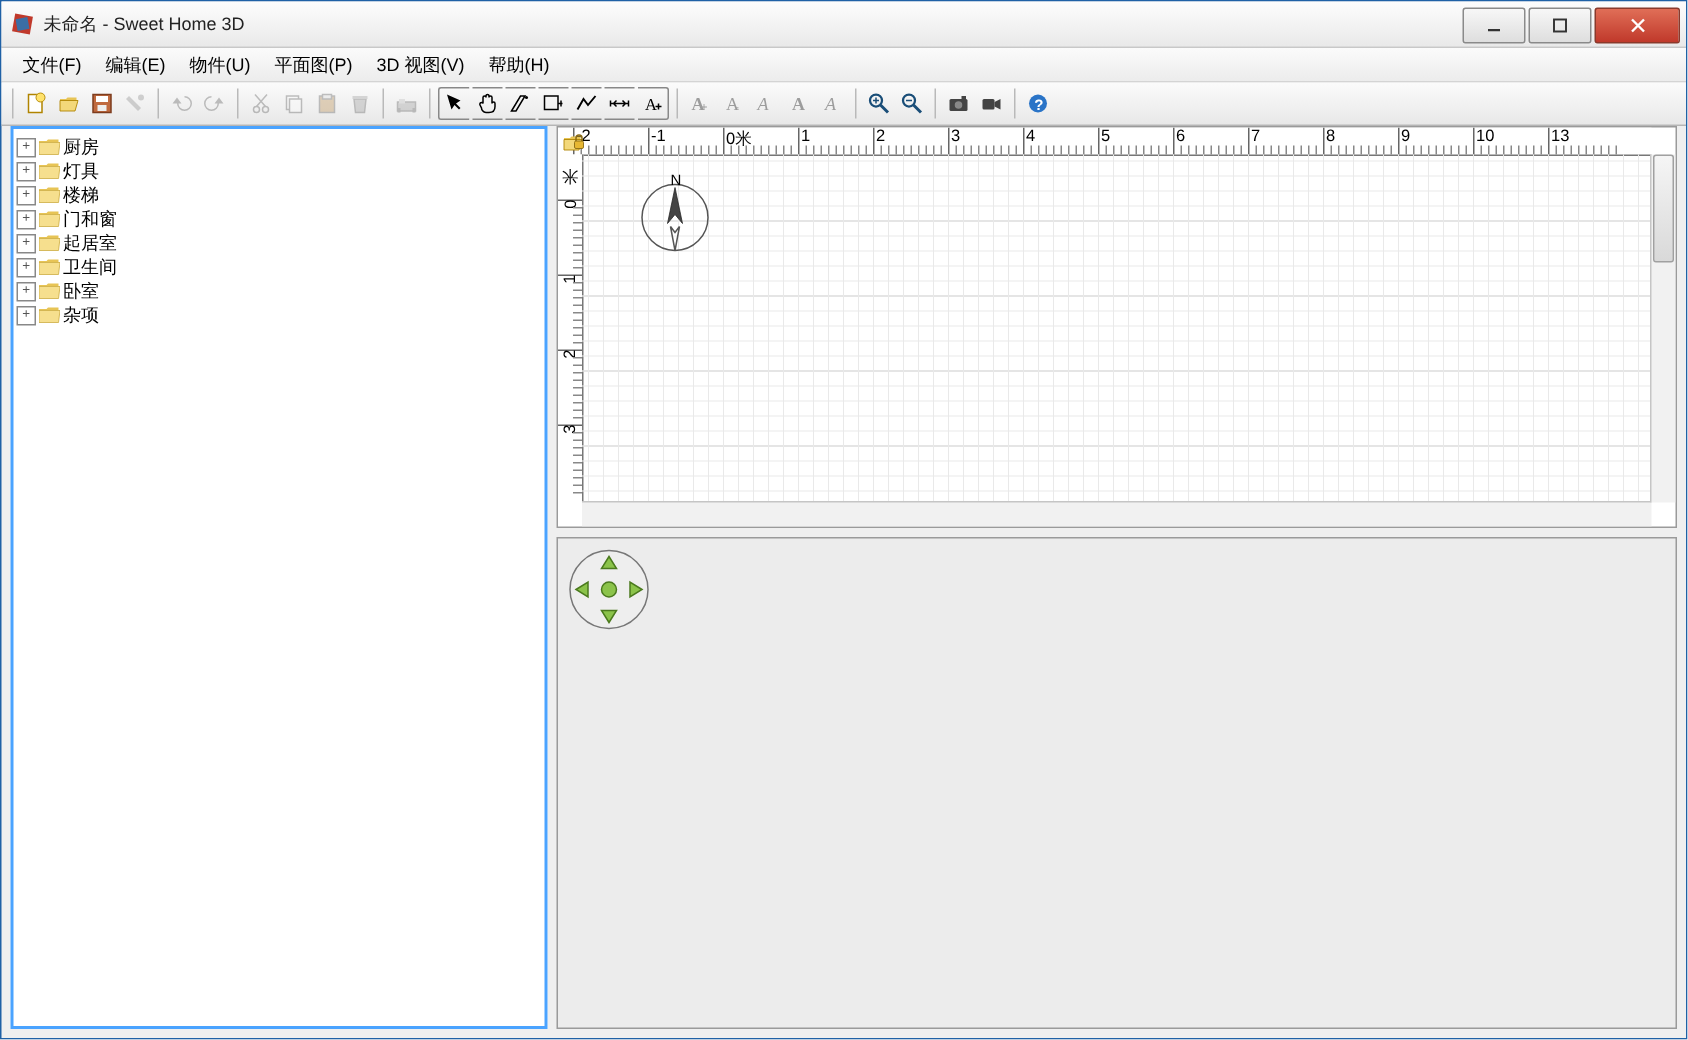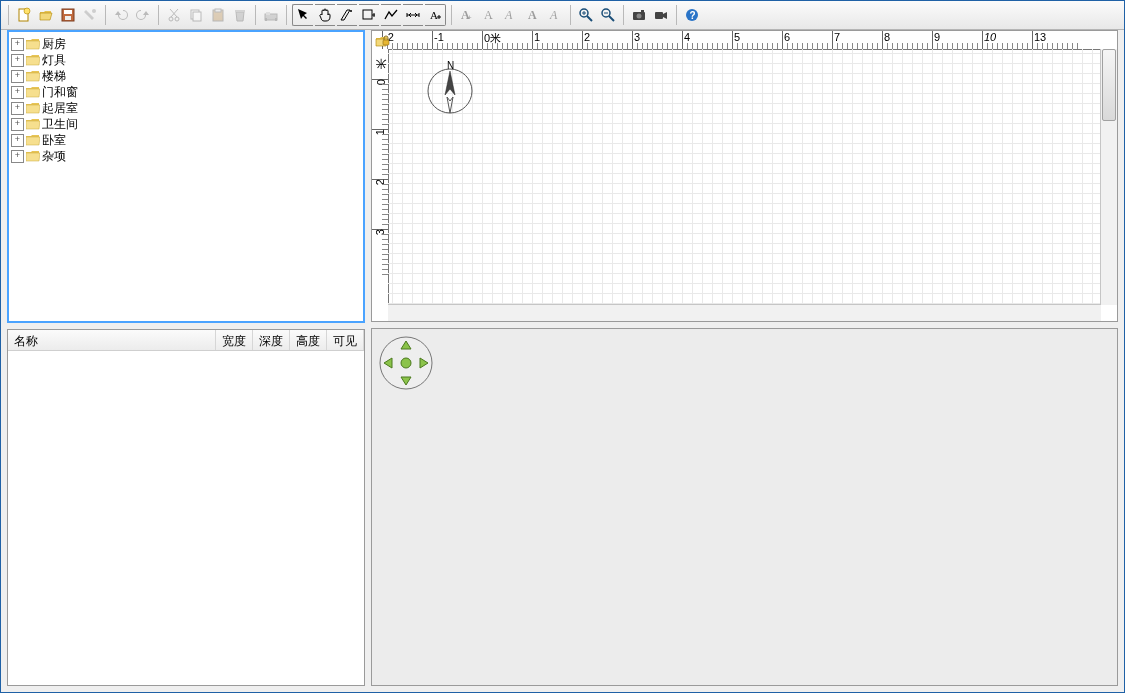--- a/index.html
+++ b/index.html
@@ -59,21 +59,53 @@
 .sb-h{position:absolute;left:16px;right:16px;bottom:0;height:16px;background:#f1f1f1;border-top:1px solid #c5c5c5}
 .sb-v{position:absolute;top:18px;right:0;bottom:16px;width:16px;background:#f1f1f1;border-left:1px solid #c5c5c5}
 .sb-v .thumb{position:absolute;top:0;left:1px;right:1px;height:70px;background:linear-gradient(#f5f5f5,#d9d9d9);border:1px solid #a0a0a0;border-radius:2px}
 .view3d{flex:1.25;background:#ececec}
 .navpad{width:56px;height:56px;margin:6px}
 </style>
 </head>
 <body>
 
 <div class="window">
-
+ <div class="titlebar">
+  <svg class="app-icon" viewBox="0 0 16 16">
+        <rect x="2" y="2" width="12" height="12" fill="#c0392b" transform="rotate(10 8 8)"></rect>
+        <rect x="4" y="4" width="8" height="8" fill="#3a6ea5" transform="rotate(-10 8 8)"></rect>
+      </svg>
+  <span class="title-text">未命名 - Sweet Home 3D</span>
+  <div class="caption-btns">
+   <div>
+          <svg viewBox="0 0 12 12">
+            <line x1="2" y1="9" x2="10" y2="9" stroke="#333" stroke-width="1.5"></line>
+          </svg>
+        </div>
+   <div>
+          <svg viewBox="0 0 12 12">
+            <rect x="2" y="2" width="8" height="8" fill="none" stroke="#333" stroke-width="1.3"></rect>
+          </svg>
+        </div>
+   <div class="close">
+          <svg viewBox="0 0 12 12">
+            <path d="M2 2 L10 10 M10 2 L2 10" stroke="#fff" stroke-width="1.6"></path>
+          </svg>
+        </div>
+  </div>
+ </div>
+
+ <div class="menubar">
+  <span>文件(F)</span>
+  <span>编辑(E)</span>
+  <span>物件(U)</span>
+  <span>平面图(P)</span>
+  <span>3D 视图(V)</span>
+  <span>帮助(H)</span>
+ </div>
 
  <div class="toolbar">
   <div class="sep"></div>
   <div class="tb">
         <svg viewBox="0 0 16 16">
           <rect x="3" y="2" width="9" height="12" fill="#fff" stroke="#b08400"></rect>
           <circle cx="11" cy="4" r="3" fill="#ffe26b" stroke="#b08400" stroke-width=".6"></circle>
         </svg>
       </div>
   <div class="tb">
@@ -308,29 +340,20 @@
             </div>
             <div class="tree-row">
               <span class="tw">+</span>
               <svg class="folder" viewBox="0 0 14 12">
                 <path d="M0 2h5l1-1h7v2H0z" fill="#e7c455"></path>
                 <path d="M0 3h14l-1 8H0z" fill="#f6df8e" stroke="#c9a83a" stroke-width=".5"></path>
               </svg>
               <span>杂项</span>
             </div>
           </div>
-   </div>
-   <div class="pane furn">
-    <div class="furn-head">
-     <div>名称</div>
-     <div>宽度</div>
-     <div>深度</div>
-     <div>高度</div>
-     <div>可见</div>
-    </div>
    </div>
   </div>
 
   <div class="col right">
    <div class="pane plan">
     <div class="lock">
      <svg width="16" height="16" viewBox="0 0 16 16">
               <path d="M2 5h4l1-1h6v2H2z" fill="#e7c455"></path>
               <path d="M2 6h12l-2 7H2z" fill="#f3d87a" stroke="#b08400" stroke-width=".6"></path>
               <rect x="9" y="7" width="6" height="5" rx="1" fill="#e7b732" stroke="#8a6a12" stroke-width=".6"></rect>
@@ -464,21 +487,21 @@
             <div class="minor" style="left: 549px;"></div>
             <div class="minor" style="left: 554px;"></div>
             <div class="minor" style="left: 559px;"></div>
             <div class="minor" style="left: 564px;"></div>
             <div class="minor" style="left: 569px;"></div>
             <div class="minor" style="left: 574px;"></div>
             <div class="minor" style="left: 579px;"></div>
             <div class="minor" style="left: 584px;"></div>
             <div class="minor" style="left: 589px;"></div>
             <div class="major" style="left: 594px;"></div>
-            <div class="lbl" style="left: 594px; font-style: italic;">10</div>
+            <div class="lbl" style="left: 594px;">10</div>
             <div class="minor" style="left: 599px;"></div>
             <div class="minor" style="left: 604px;"></div>
             <div class="minor" style="left: 609px;"></div>
             <div class="minor" style="left: 614px;"></div>
             <div class="minor" style="left: 619px;"></div>
             <div class="minor" style="left: 624px;"></div>
             <div class="minor" style="left: 629px;"></div>
             <div class="minor" style="left: 634px;"></div>
             <div class="minor" style="left: 639px;"></div>
             <div class="major" style="left: 644px;"></div>

